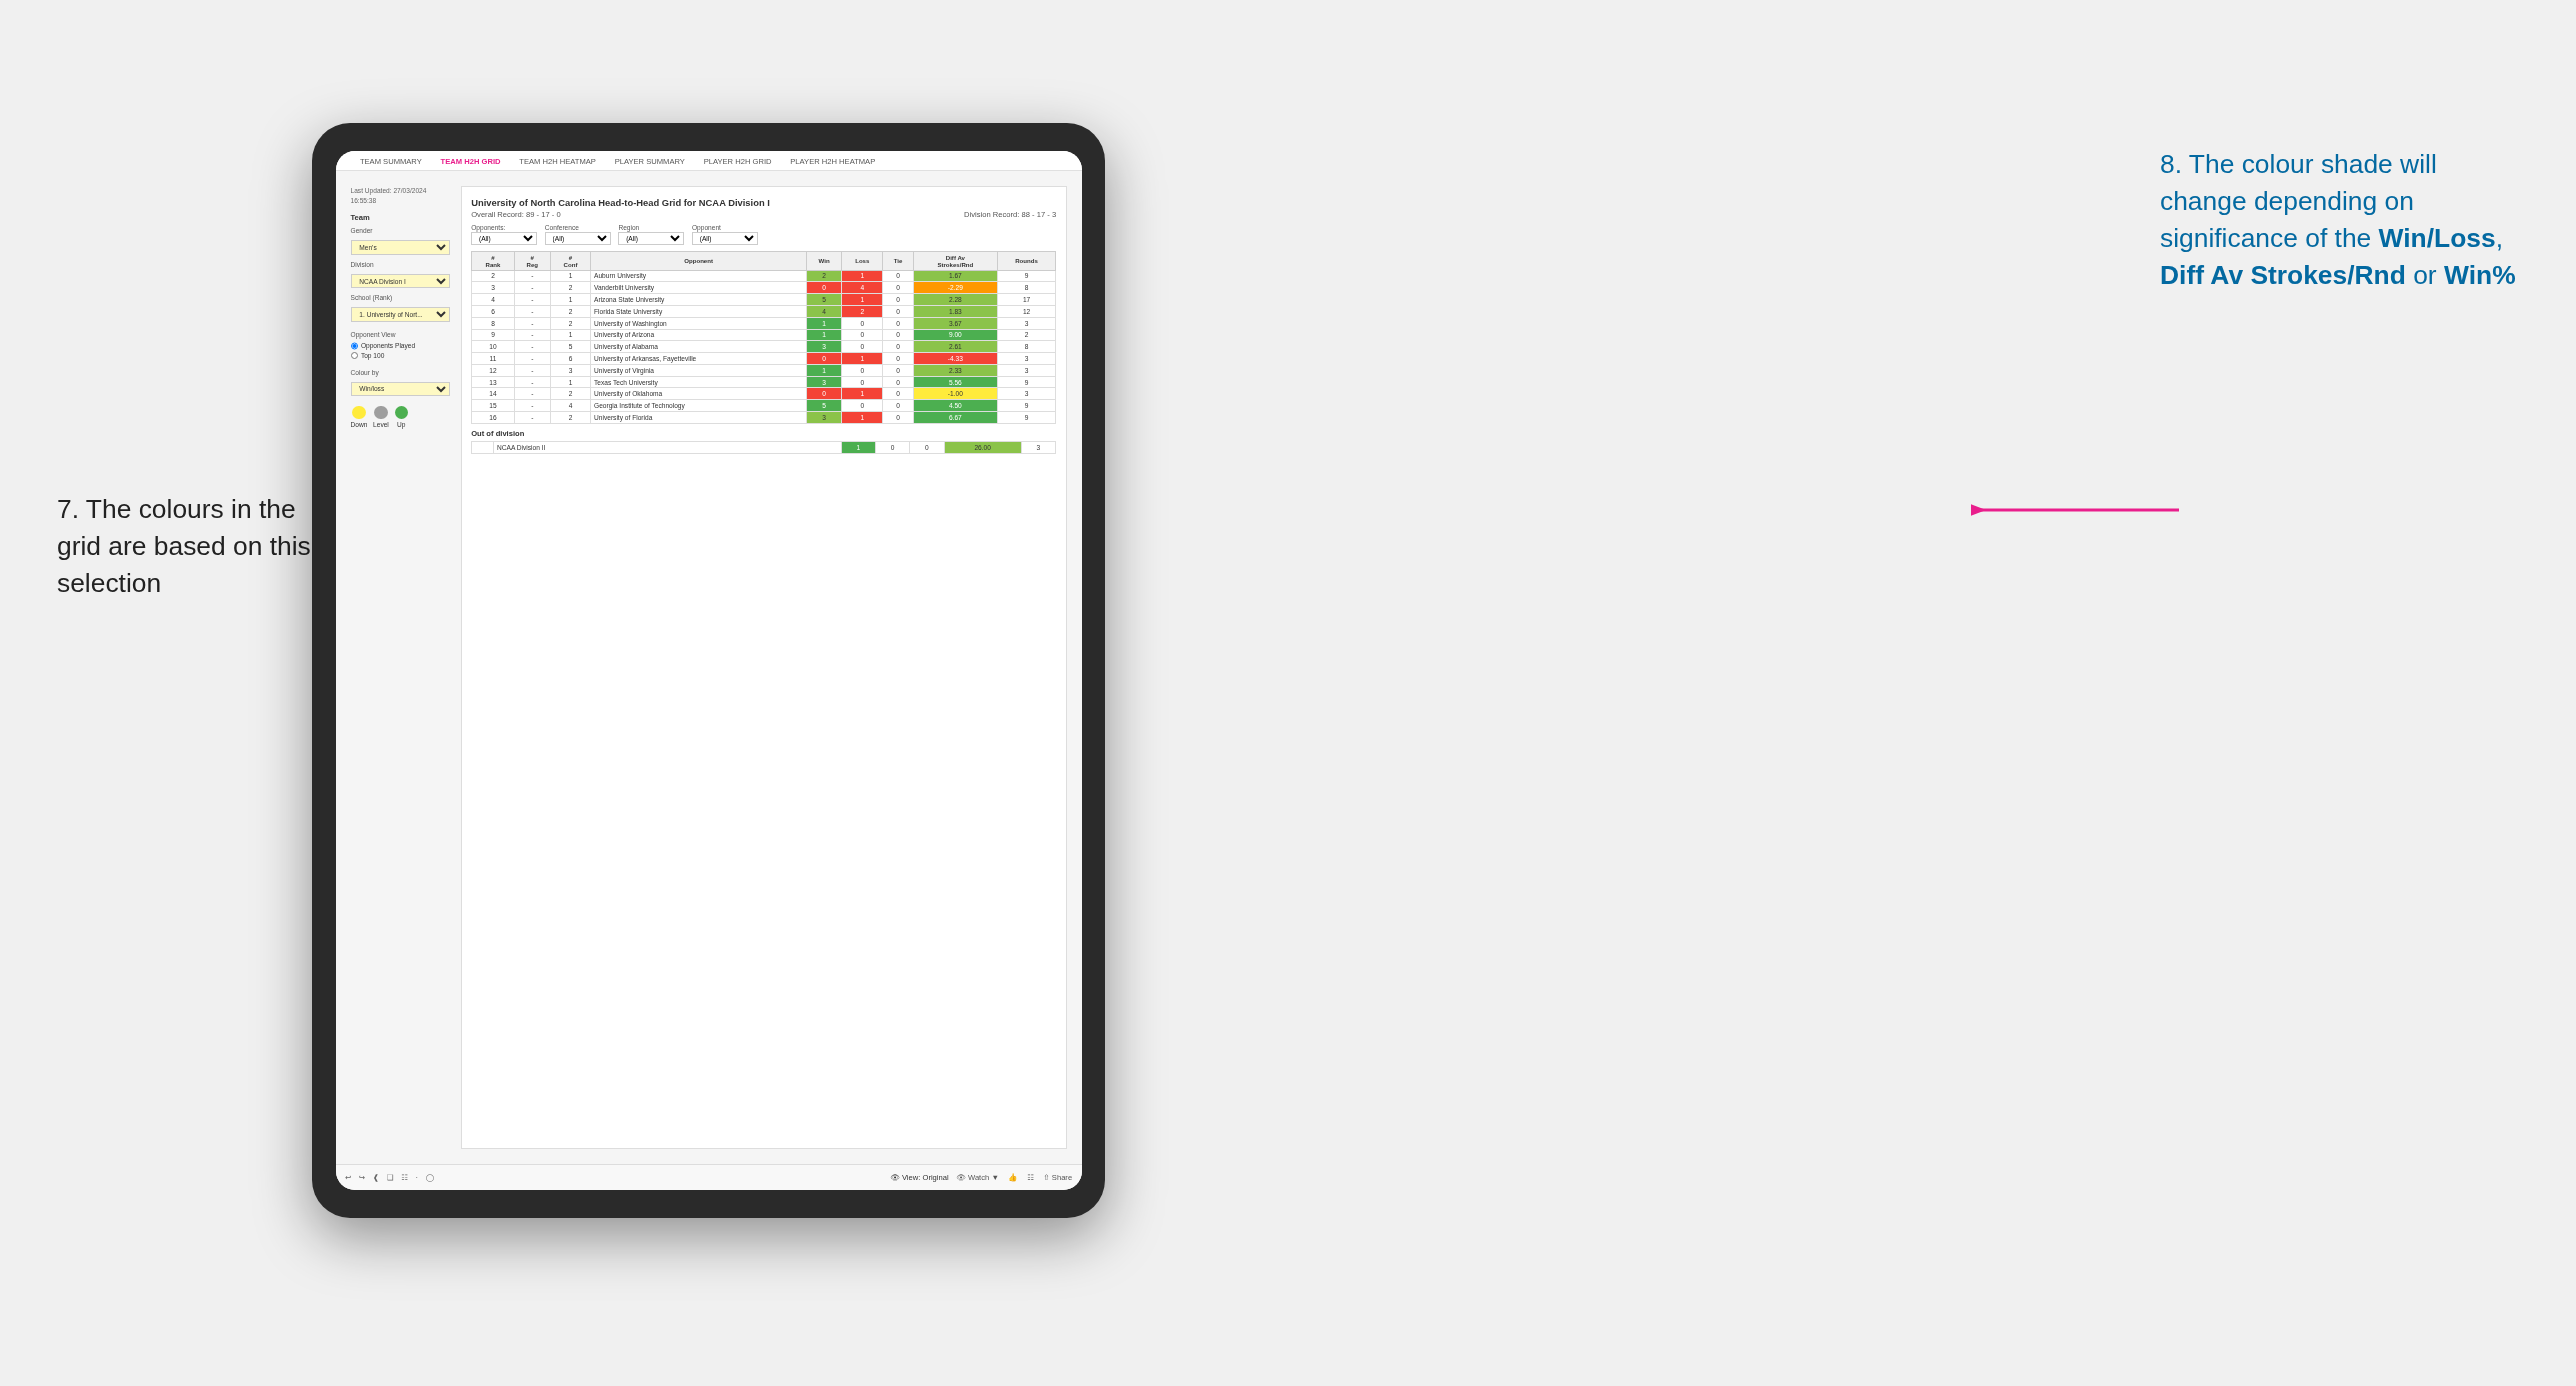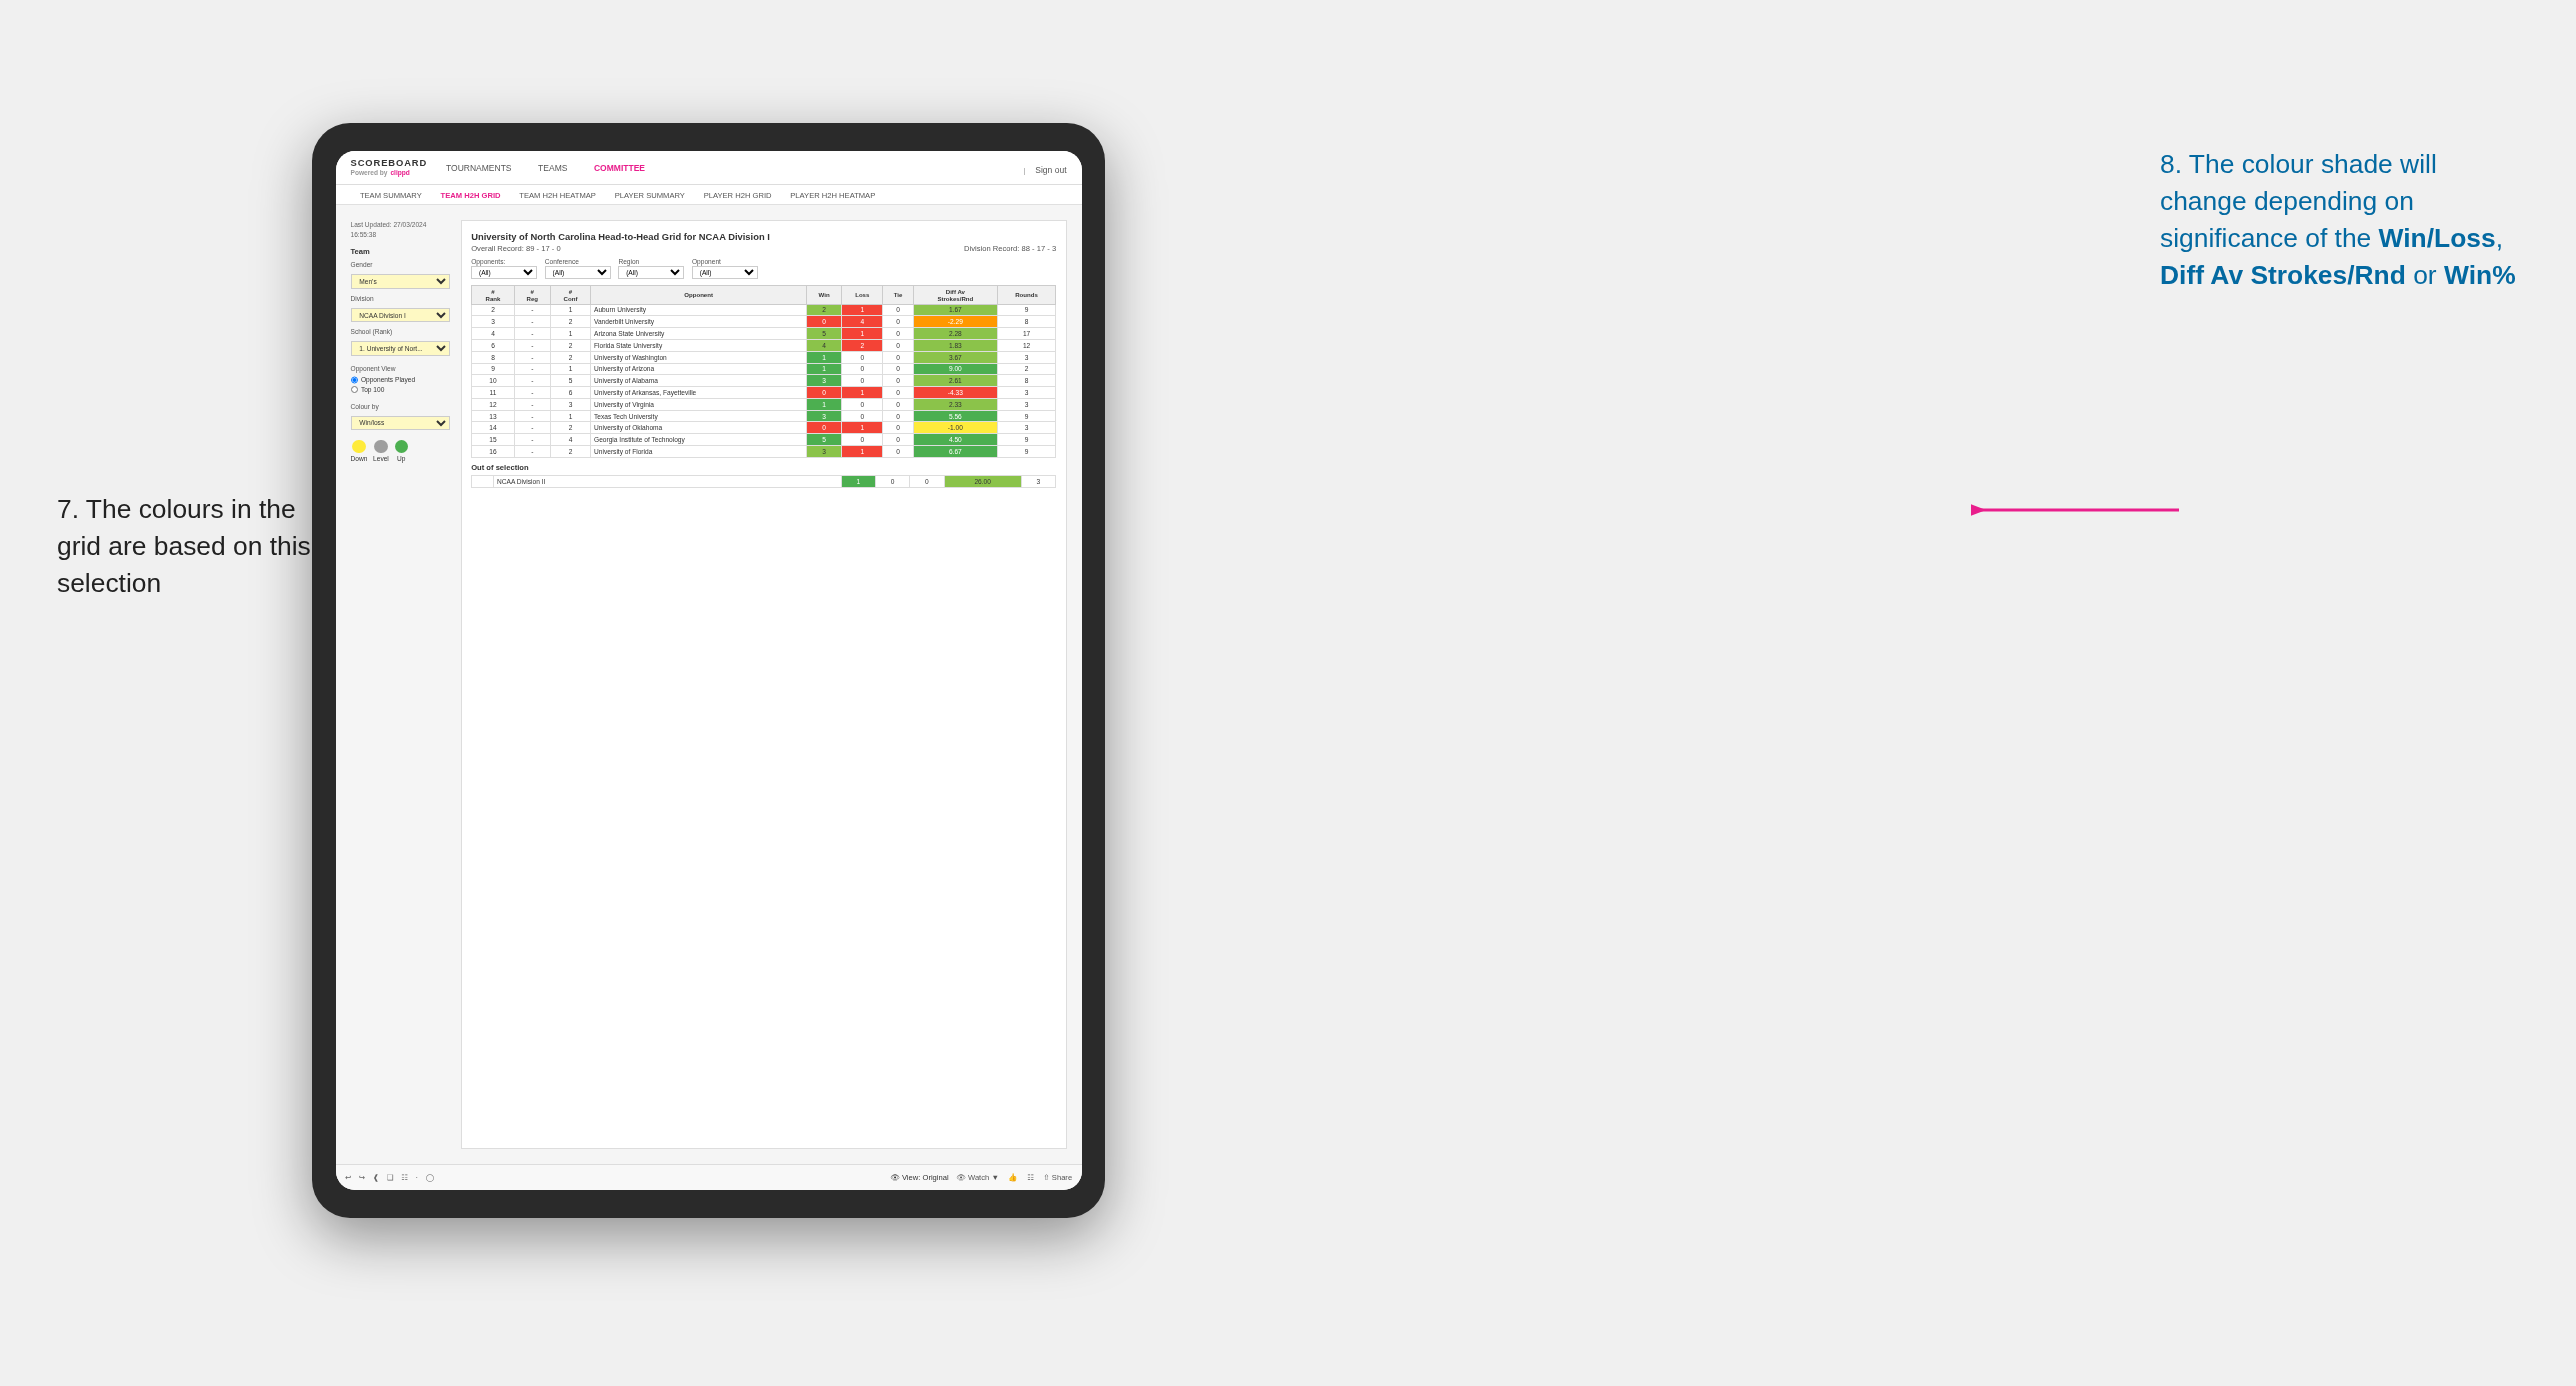--- a/index.html
+++ b/index.html
@@ -375,38 +375,20 @@
     <marker id="arrowhead-right" markerWidth="8" markerHeight="8" refX="2" refY="3" orient="auto">
       <path d="M8,0 L8,6 L0,3 z" fill="#e91e8c"></path>
     </marker>
   </defs>
   <line x1="220" y1="20" x2="10" y2="20" stroke="#e91e8c" stroke-width="3" marker-end="url(#arrowhead-right)"></line>
 </svg>
 
 <div class="tablet-frame">
   <div class="tablet-screen">
 
-    <div class="app-header">
-      <div class="app-logo">
-        <div style="font-size:9.4px; font-weight:bold; color:#333; letter-spacing:0.9px;">SCOREBOARD</div>
-        <div>
-          <span style="font-size:6.6px; color:#999;">Powered by</span>
-          <span style="font-size:6.6px; color:#e91e8c;">clippd</span>
-        </div>
-      </div>
-      <div class="app-nav">
-        <span class="app-nav-item">TOURNAMENTS</span>
-        <span class="app-nav-item">TEAMS</span>
-        <span class="app-nav-item active">COMMITTEE</span>
-      </div>
-      <div>
-        <span style="font-size:7.6px; color:#999;">|</span>
-        <span class="app-sign-out" style="margin-left:5.7px;">Sign out</span>
-      </div>
-    </div>
 
     <div class="sub-nav">
       <span class="sub-nav-item">TEAM SUMMARY</span>
       <span class="sub-nav-item active">TEAM H2H GRID</span>
       <span class="sub-nav-item">TEAM H2H HEATMAP</span>
       <span class="sub-nav-item">PLAYER SUMMARY</span>
       <span class="sub-nav-item">PLAYER H2H GRID</span>
       <span class="sub-nav-item">PLAYER H2H HEATMAP</span>
     </div>
 
@@ -654,21 +636,21 @@
       <td class="team-name">University of Florida</td>
       <td class="cell-green-light">3</td>
       <td class="cell-red">1</td>
       <td class="cell-white">0</td>
       <td class="cell-green">6.67</td>
       <td>9</td>
     </tr>
             </tbody>
         </table>
 
-        <div class="out-of-division">Out of selection</div>
+        <div class="out-of-division">Out of division</div>
         <table class="data-table">
           <tbody>
             <tr>
               <td colspan="3"></td>
               <td class="team-name">NCAA Division II</td>
               <td class="cell-green">1</td>
               <td class="cell-white">0</td>
               <td class="cell-white">0</td>
               <td class="cell-green-light">26.00</td>
               <td>3</td>

